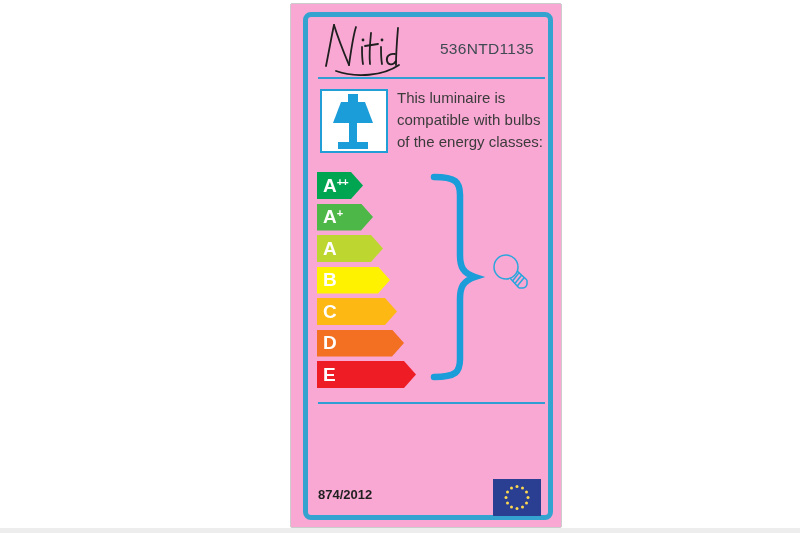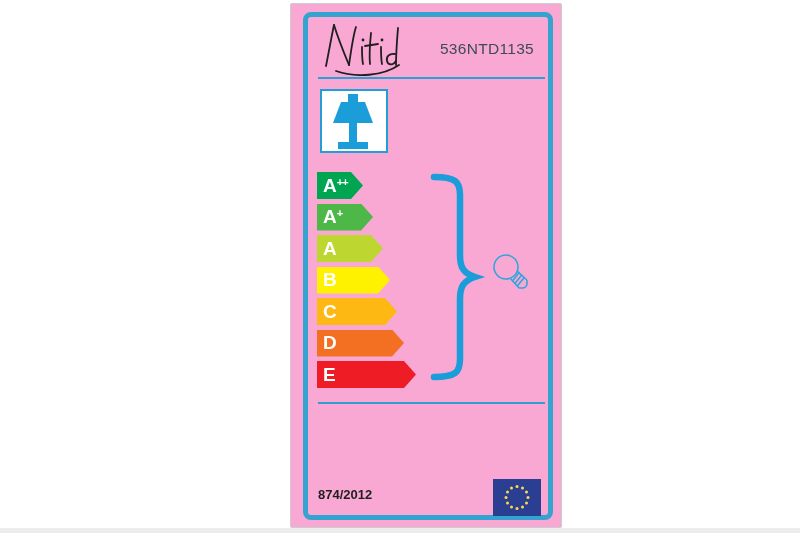--- a/index.html
+++ b/index.html
@@ -76,20 +76,25 @@
       <svg width="64" height="60" viewBox="0 0 64 60">
         <g fill="#1b9dd9">
           <rect x="26" y="3" width="10" height="9"></rect>
           <polygon points="19,11 43,11 51,32 11,32"></polygon>
           <rect x="27" y="32" width="8" height="21"></rect>
           <rect x="16" y="51" width="30" height="7"></rect>
         </g>
       </svg>
     </div>
 
+    <div class="description">
+      <div>This luminaire is</div>
+      <div>compatible with bulbs</div>
+      <div>of the energy classes:</div>
+    </div>
 
     <div>
         <div class="arrow" style="top: 168px; width: 46px; background: rgb(0, 165, 81);">
           <span>A</span>
           <span class="sup">++</span>
         </div>
         <div class="arrow" style="top: 199.5px; width: 56px; background: rgb(77, 183, 72);">
           <span>A</span>
           <span class="sup">+</span>
         </div>

